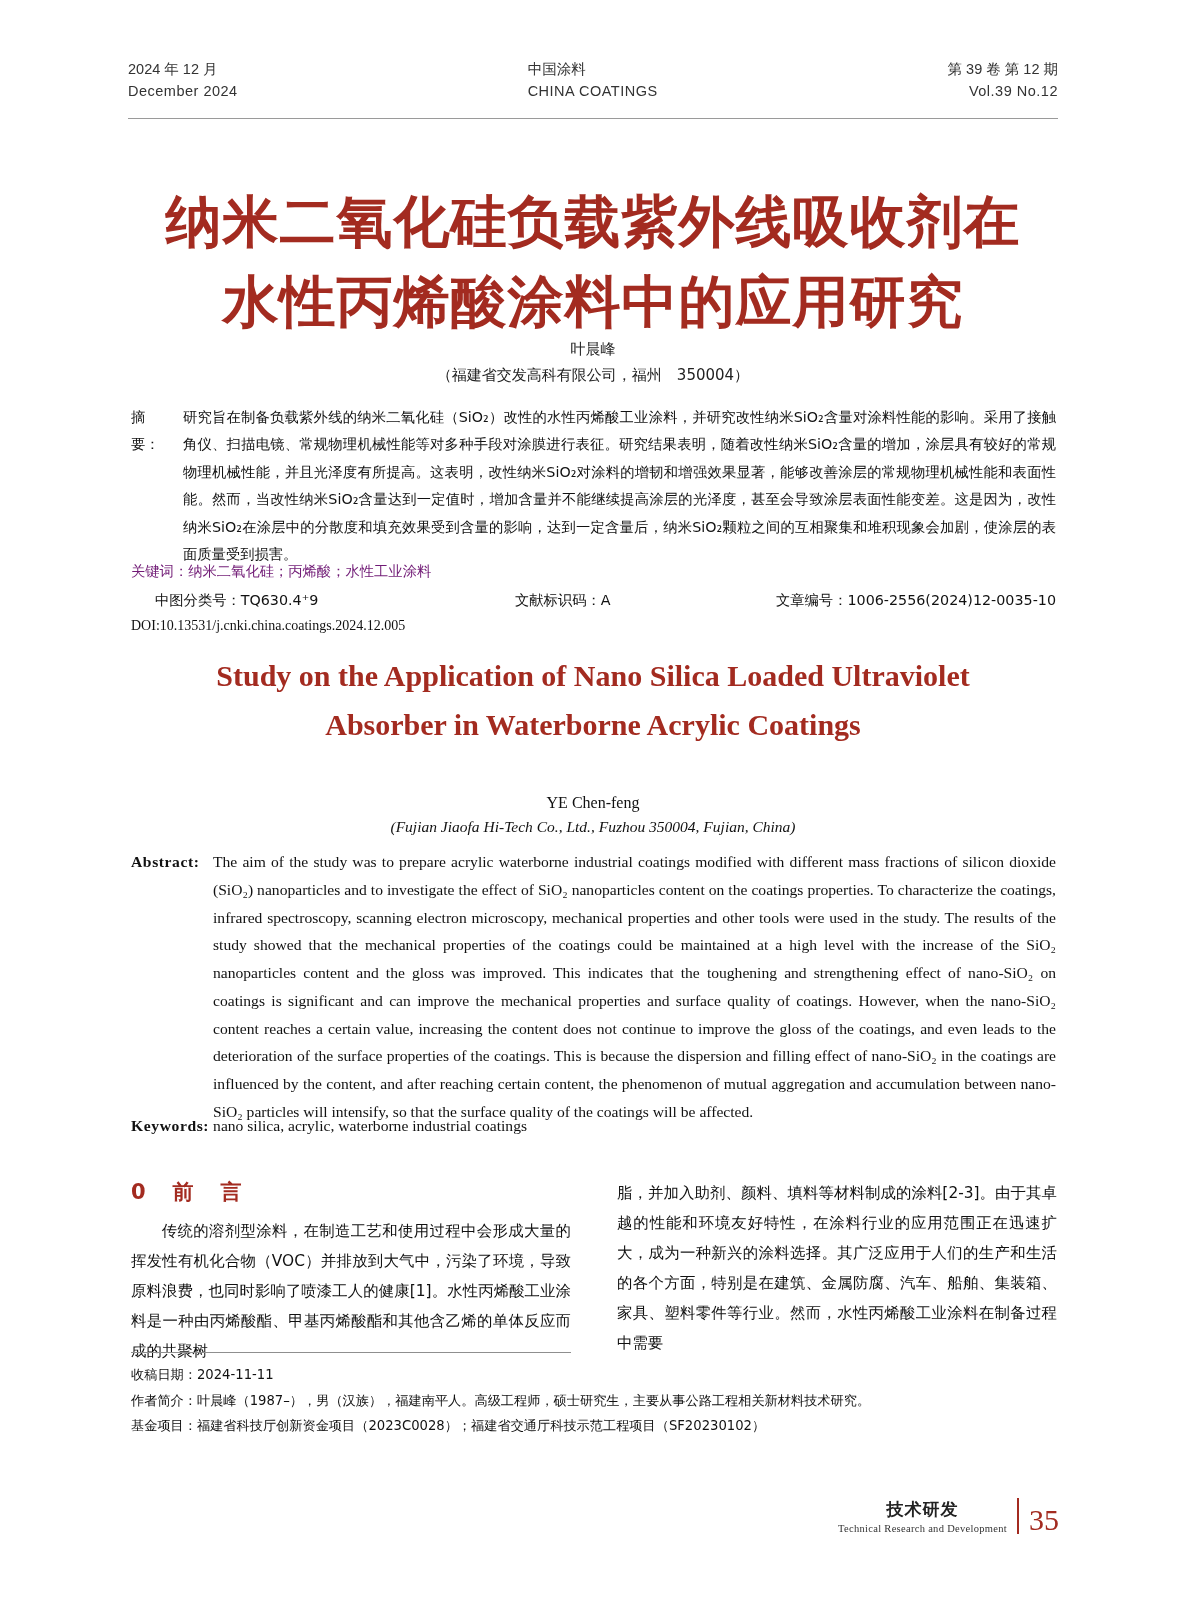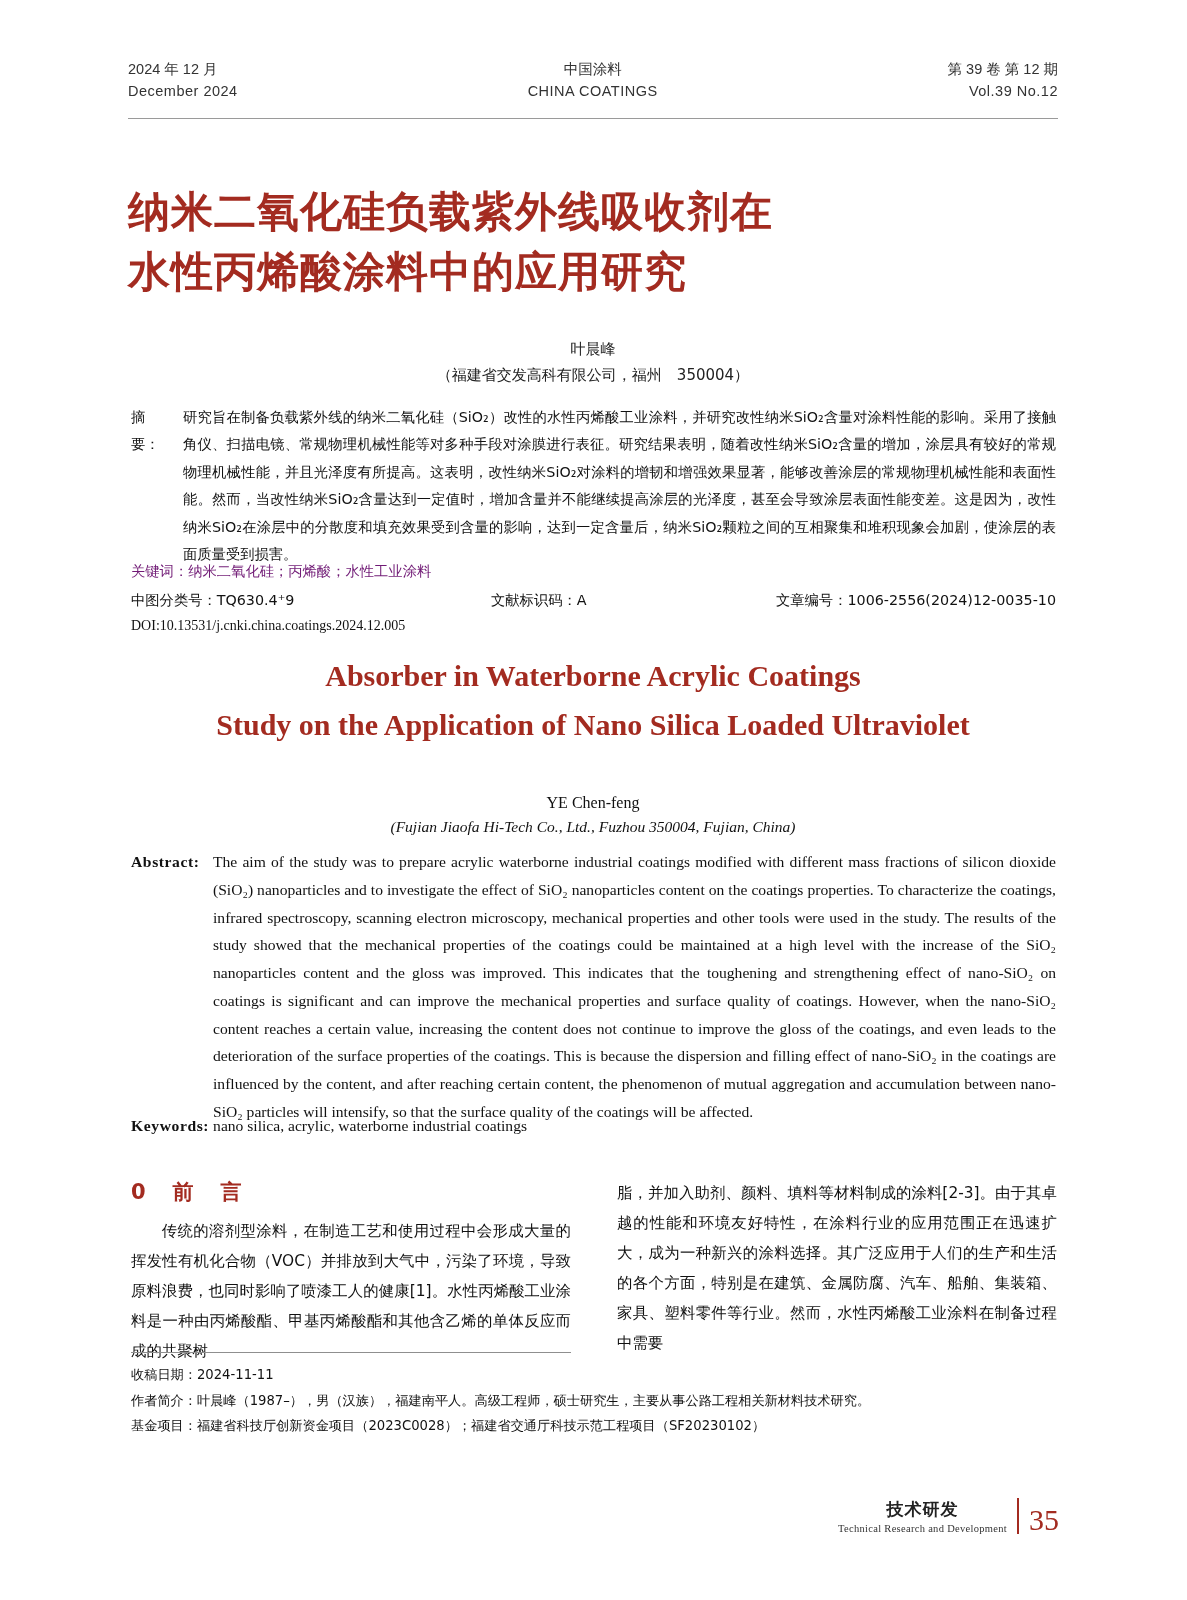--- a/index.html
+++ b/index.html
@@ -33,41 +33,42 @@
     display: flex;
     justify-content: space-between;
     align-items: flex-start;
     font-family: "Liberation Sans", "DejaVu Sans", sans-serif;
     font-size: 14.5px;
     color: #333;
     line-height: 1.55;
   }
   .runhead .col { display: flex; flex-direction: column; }
   .runhead .left { align-items: flex-start; }
-  .runhead .center { align-items: center; }
+  .runhead .center { align-items: flex-start; }
   .runhead .right { align-items: flex-end; }
   .runhead .en { letter-spacing: 0.5px; }
   .runhead-rule {
     position: absolute;
     left: 128px;
     top: 118px;
     width: 930px;
     height: 1px;
     background: #9a9a9a;
   }
 
   
   .cn-title {
     position: absolute;
     left: 128px;
     top: 182px;
     width: 930px;
-    font-family: "DejaVu Sans", "Liberation Sans", sans-serif;
-    font-weight: bold;
-    font-size: 42px;
+    text-align: center;
+    font-family: "DejaVu Sans", "Liberation Sans", sans-serif;
+    font-weight: bold;
+    font-size: 56px;
     line-height: 1.42;
     color: #a32b20;
     letter-spacing: 1px;
   }
 
   .cn-author {
     position: absolute;
     left: 128px;
     top: 340px;
     width: 930px;
@@ -120,21 +121,21 @@
   .clsrow {
     position: absolute;
     left: 131px;
     top: 591px;
     width: 925px;
     font-family: "DejaVu Sans", "Liberation Sans", sans-serif;
     font-size: 14.3px;
     color: #111;
     display: flex;
   }
-  .clsrow .c1 { width: 360px; }
+  .clsrow .c1 { width: 360px; margin-left: 24px; }
   .clsrow .c2 { width: 245px; }
   .clsrow .c3 { flex: 1; text-align: right; }
   .doi {
     position: absolute;
     left: 131px;
     top: 618px;
     font-family: "Liberation Serif", serif;
     font-size: 14px;
     color: #111;
   }
@@ -338,22 +339,22 @@
   <div class="cn-kw">关键词：纳米二氧化硅；丙烯酸；水性工业涂料</div>
 
   <div class="clsrow">
     <span class="c1">中图分类号：TQ630.4⁺9</span>
     <span class="c2">文献标识码：A</span>
     <span class="c3">文章编号：1006-2556(2024)12-0035-10</span>
   </div>
   <div class="doi">DOI:10.13531/j.cnki.china.coatings.2024.12.005</div>
 
   <div class="en-title">
+    <div>Study on the Application of Nano Silica Loaded Ultraviolet</div>
     <div>Absorber in Waterborne Acrylic Coatings</div>
-    <div>Study on the Application of Nano Silica Loaded Ultraviolet</div>
   </div>
 
   <div class="en-author">YE Chen-feng</div>
   <div class="en-affil">(Fujian Jiaofa Hi-Tech Co., Ltd., Fuzhou 350004, Fujian, China)</div>
 
   <div class="en-abs">
     <span class="lbl">Abstract:</span>
     <span class="body">The aim of the study was to prepare acrylic waterborne industrial coatings modified with different mass fractions of silicon dioxide (SiO₂) nanoparticles and to investigate the effect of SiO₂ nanoparticles content on the coatings properties. To characterize the coatings, infrared spectroscopy, scanning electron microscopy, mechanical properties and other tools were used in the study. The results of the study showed that the mechanical properties of the coatings could be maintained at a high level with the increase of the SiO₂ nanoparticles content and the gloss was improved. This indicates that the toughening and strengthening effect of nano-SiO₂ on coatings is significant and can improve the mechanical properties and surface quality of coatings. However, when the nano-SiO₂ content reaches a certain value, increasing the content does not continue to improve the gloss of the coatings, and even leads to the deterioration of the surface properties of the coatings. This is because the dispersion and filling effect of nano-SiO₂ in the coatings are influenced by the content, and after reaching certain content, the phenomenon of mutual aggregation and accumulation between nano-SiO₂ particles will intensify, so that the surface quality of the coatings will be affected.</span>
   </div>
 

